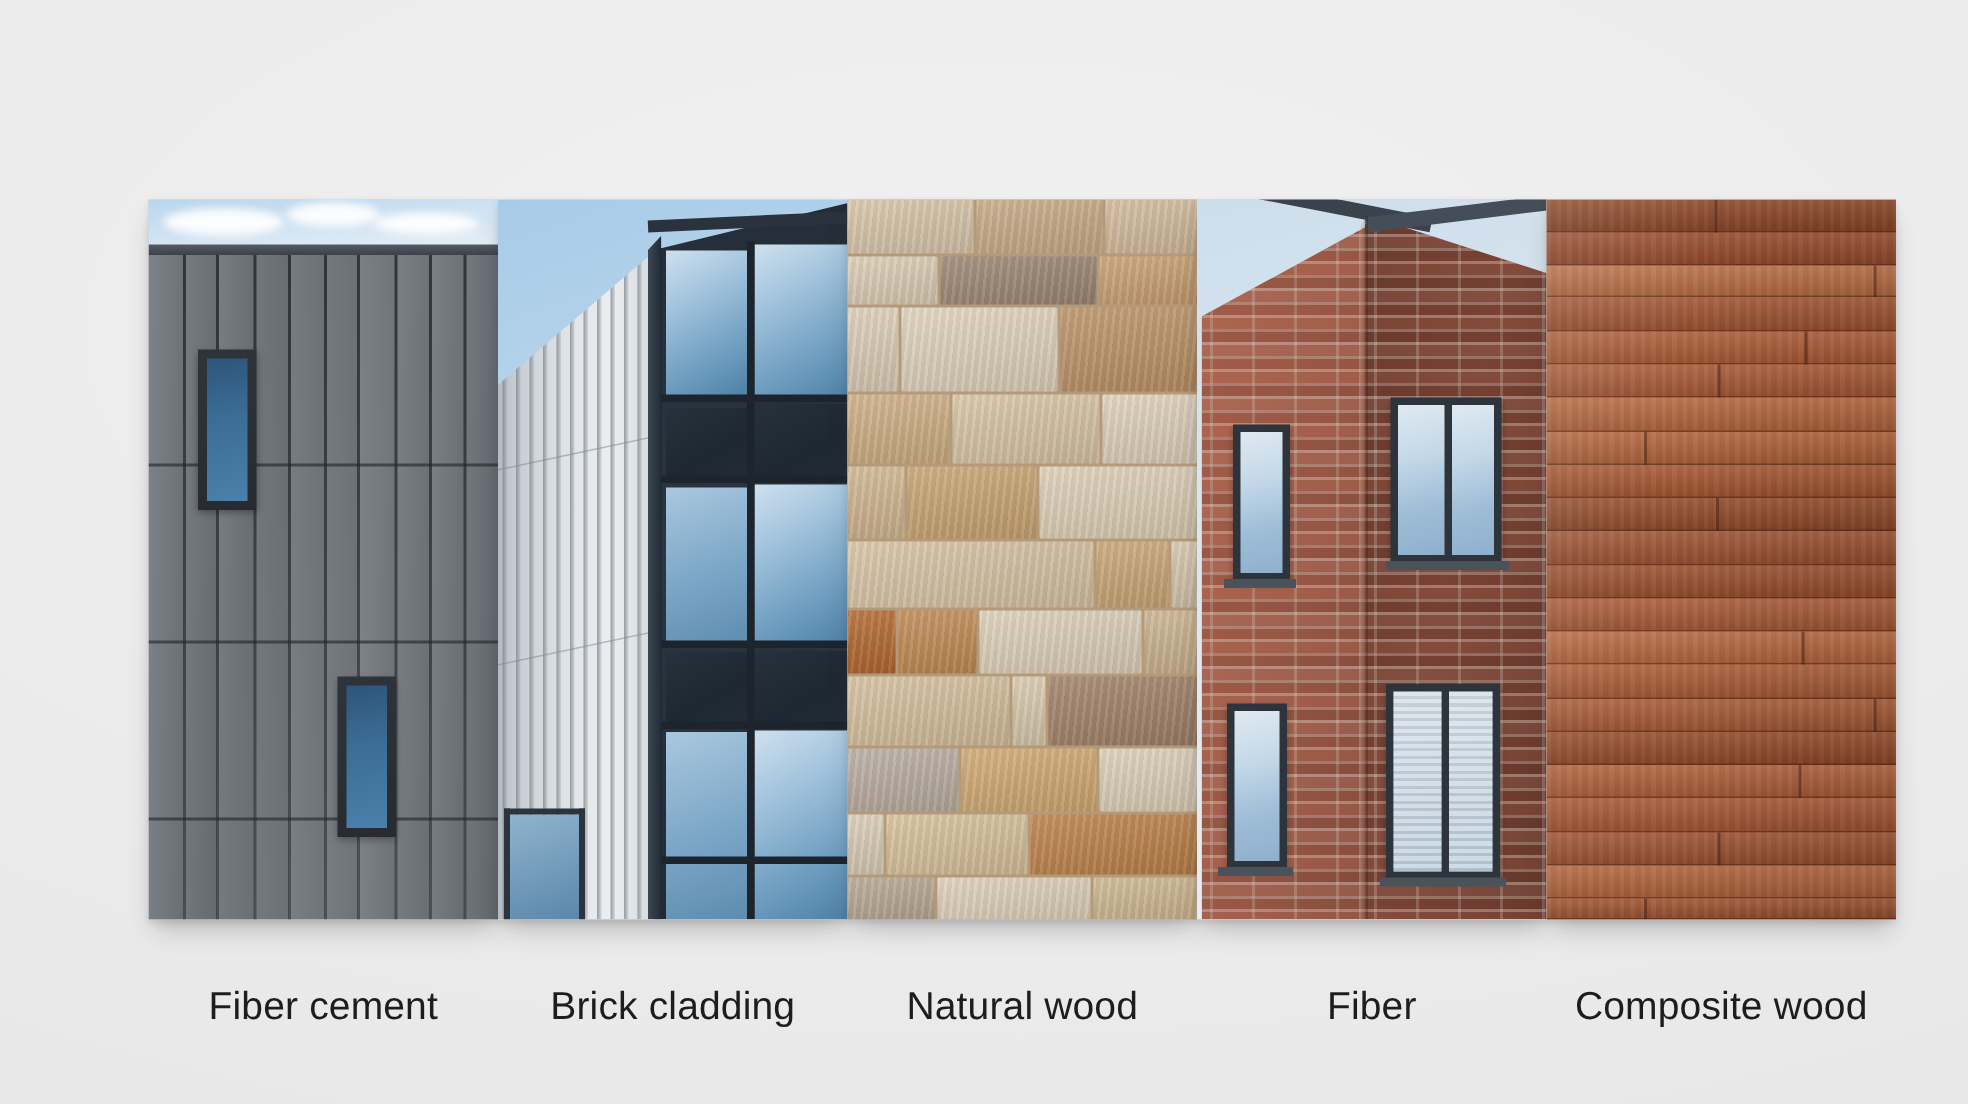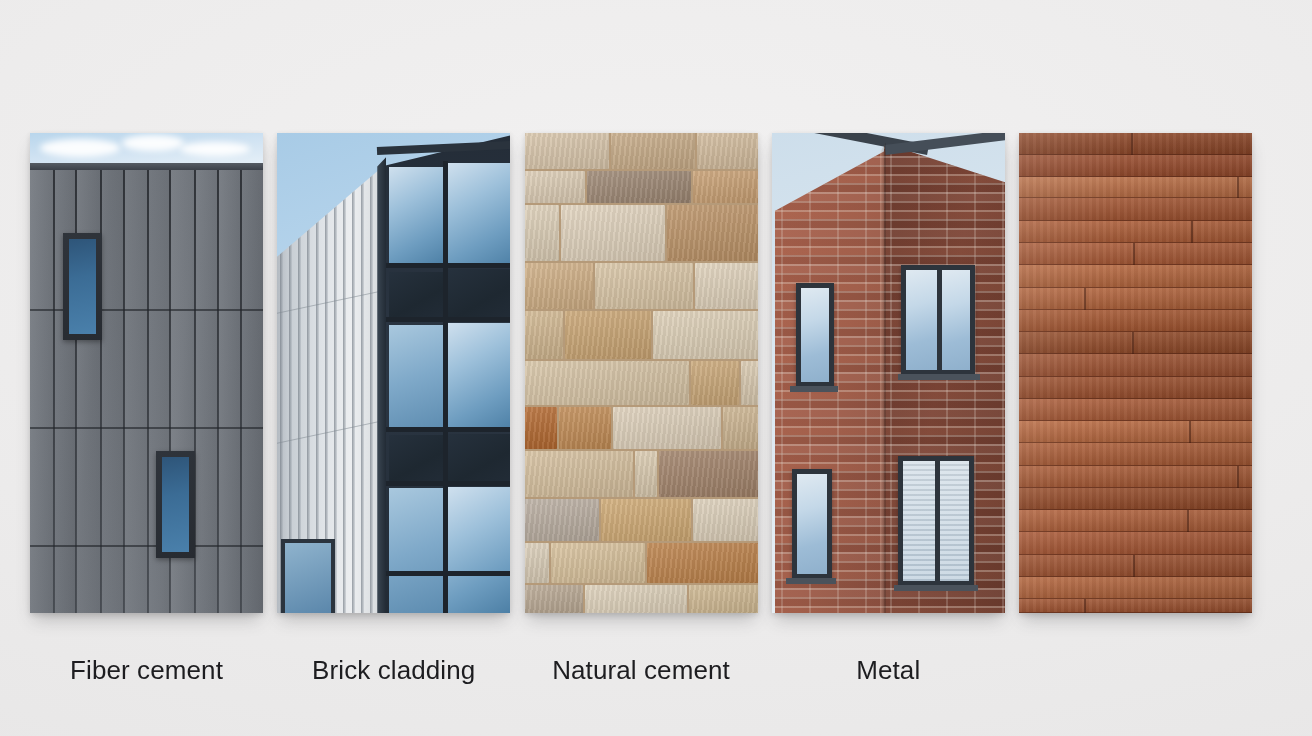--- a/index.html
+++ b/index.html
@@ -41,25 +41,25 @@
     color: #1b1b20;
     transform: scaleX(0.97);
     transform-origin: center;
     white-space: nowrap;
   }
 
   
   .panel-row {
     position: absolute;
     top: 133px;
-    left: 30px;
+    left: 42px;
     width: 1222px;
     height: 480px;
     display: flex;
-    justify-content: space-between;
+    justify-content: flex-end;
   }
 
   .card {
     position: relative;
     width: 233px;
     height: 480px;
   }
 
   .thumb {
     position: relative;
@@ -481,21 +481,21 @@
 
           <div class="stone" style="left:-4px;top:410px;width:28px;height:40px;background:#dacdb7;"></div>
           <div class="stone" style="left:26px;top:410px;width:94px;height:40px;background:#d7c09a;"></div>
           <div class="stone" style="left:122px;top:410px;width:116px;height:40px;background:#bb8048;"></div>
 
           <div class="stone" style="left:-4px;top:452px;width:62px;height:30px;background:#b8a792;"></div>
           <div class="stone" style="left:60px;top:452px;width:102px;height:30px;background:#ddd0b9;"></div>
           <div class="stone" style="left:164px;top:452px;width:74px;height:30px;background:#cdb68f;"></div>
         </div>
       </div>
-      <div class="caption">Natural cement</div>
+      <div class="caption">Natural wood</div>
     </div>
 
     <div class="card">
       <div class="thumb">
         <div class="br-sky"></div>
 
         <div class="br-faceL">
           <div class="brick-tex"></div>
           <div class="brick-var"></div>
         </div>
@@ -523,21 +523,21 @@
           <div class="br-pane" style="left:41px;top:5px;width:28px;height:100px;"></div>
         </div>
         <div class="br-sill" style="left:126px;top:241px;width:82px;"></div>
 
         <div class="br-win" style="left:126px;top:323px;width:76px;height:130px;">
           <div class="br-pane blinds" style="left:5px;top:5px;width:32px;height:120px;"></div>
           <div class="br-pane blinds" style="left:42px;top:5px;width:29px;height:120px;"></div>
         </div>
         <div class="br-sill" style="left:122px;top:452px;width:84px;"></div>
       </div>
-      <div class="caption">Metal</div>
+      <div class="caption">Fiber</div>
     </div>
 
     <div class="card">
       <div class="thumb">
         <div class="wood-wall">
           <div class="plank" style="top:0;height:22px;background:#8c4526;"></div>
           <div class="plank" style="top:22px;height:22px;background:#96492a;"></div>
           <div class="plank" style="top:44px;height:21px;background:#b86c43;"></div>
           <div class="plank" style="top:65px;height:23px;background:#a0522f;"></div>
           <div class="plank" style="top:88px;height:22px;background:#ab5b35;"></div>
@@ -567,16 +567,17 @@
           <div class="plank-joint" style="left:113px;top:199px;height:22px;"></div>
           <div class="plank-joint" style="left:170px;top:288px;height:22px;"></div>
           <div class="plank-joint" style="left:218px;top:333px;height:22px;"></div>
           <div class="plank-joint" style="left:168px;top:377px;height:22px;"></div>
           <div class="plank-joint" style="left:114px;top:422px;height:22px;"></div>
           <div class="plank-joint" style="left:65px;top:466px;height:14px;"></div>
 
           <div class="wood-sheen"></div>
         </div>
       </div>
+      <div class="caption">Composite wood</div>
     </div>
 
   </div>
 </div>
 
 </body></html>

